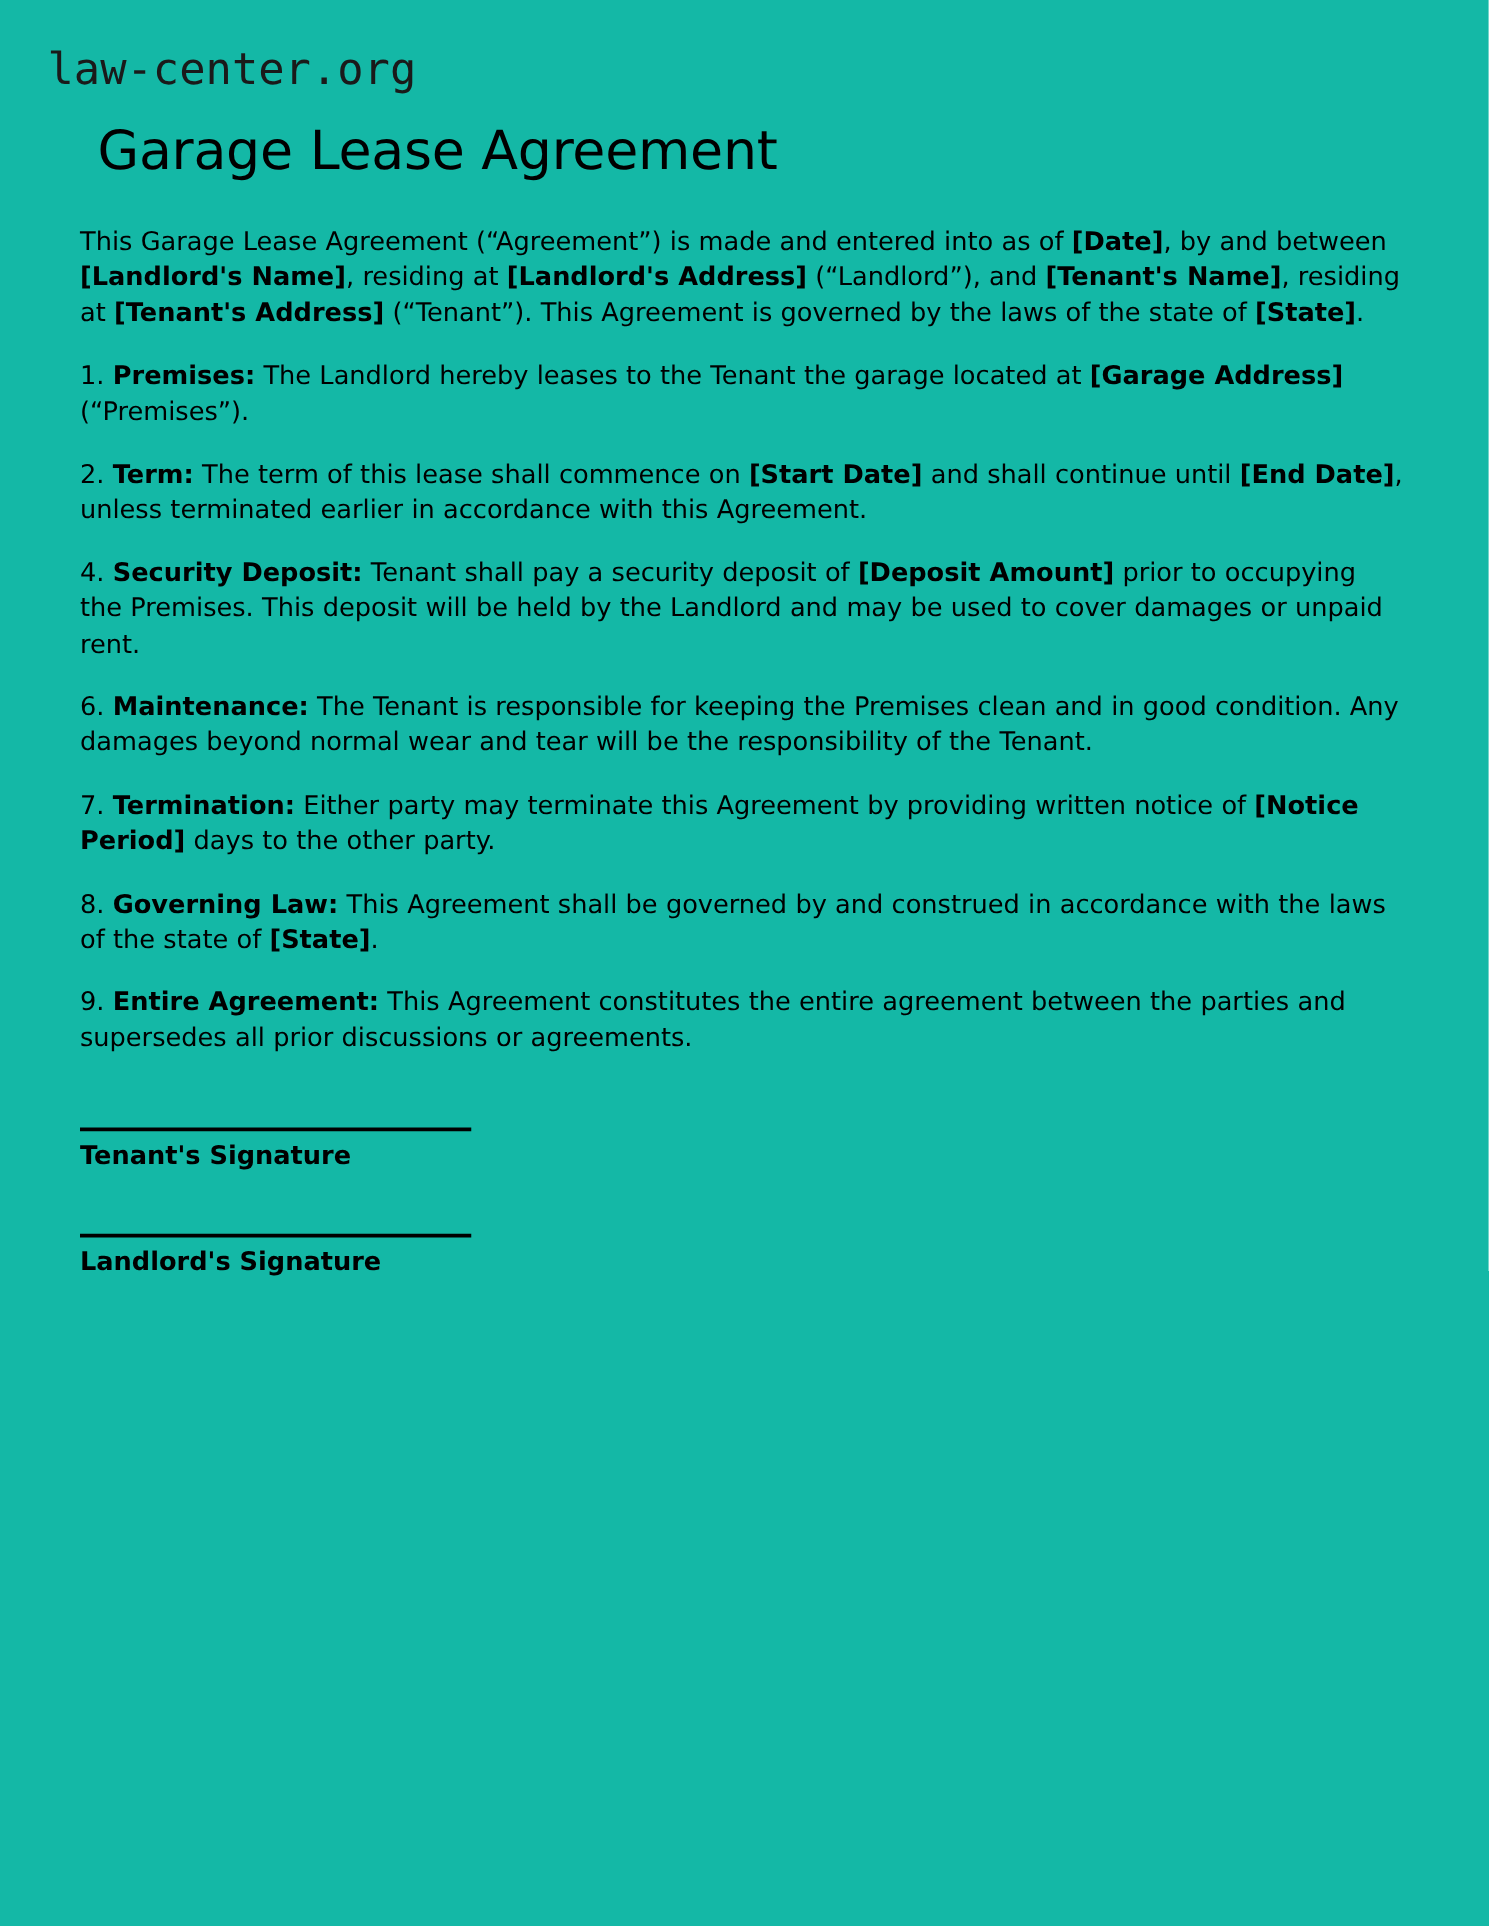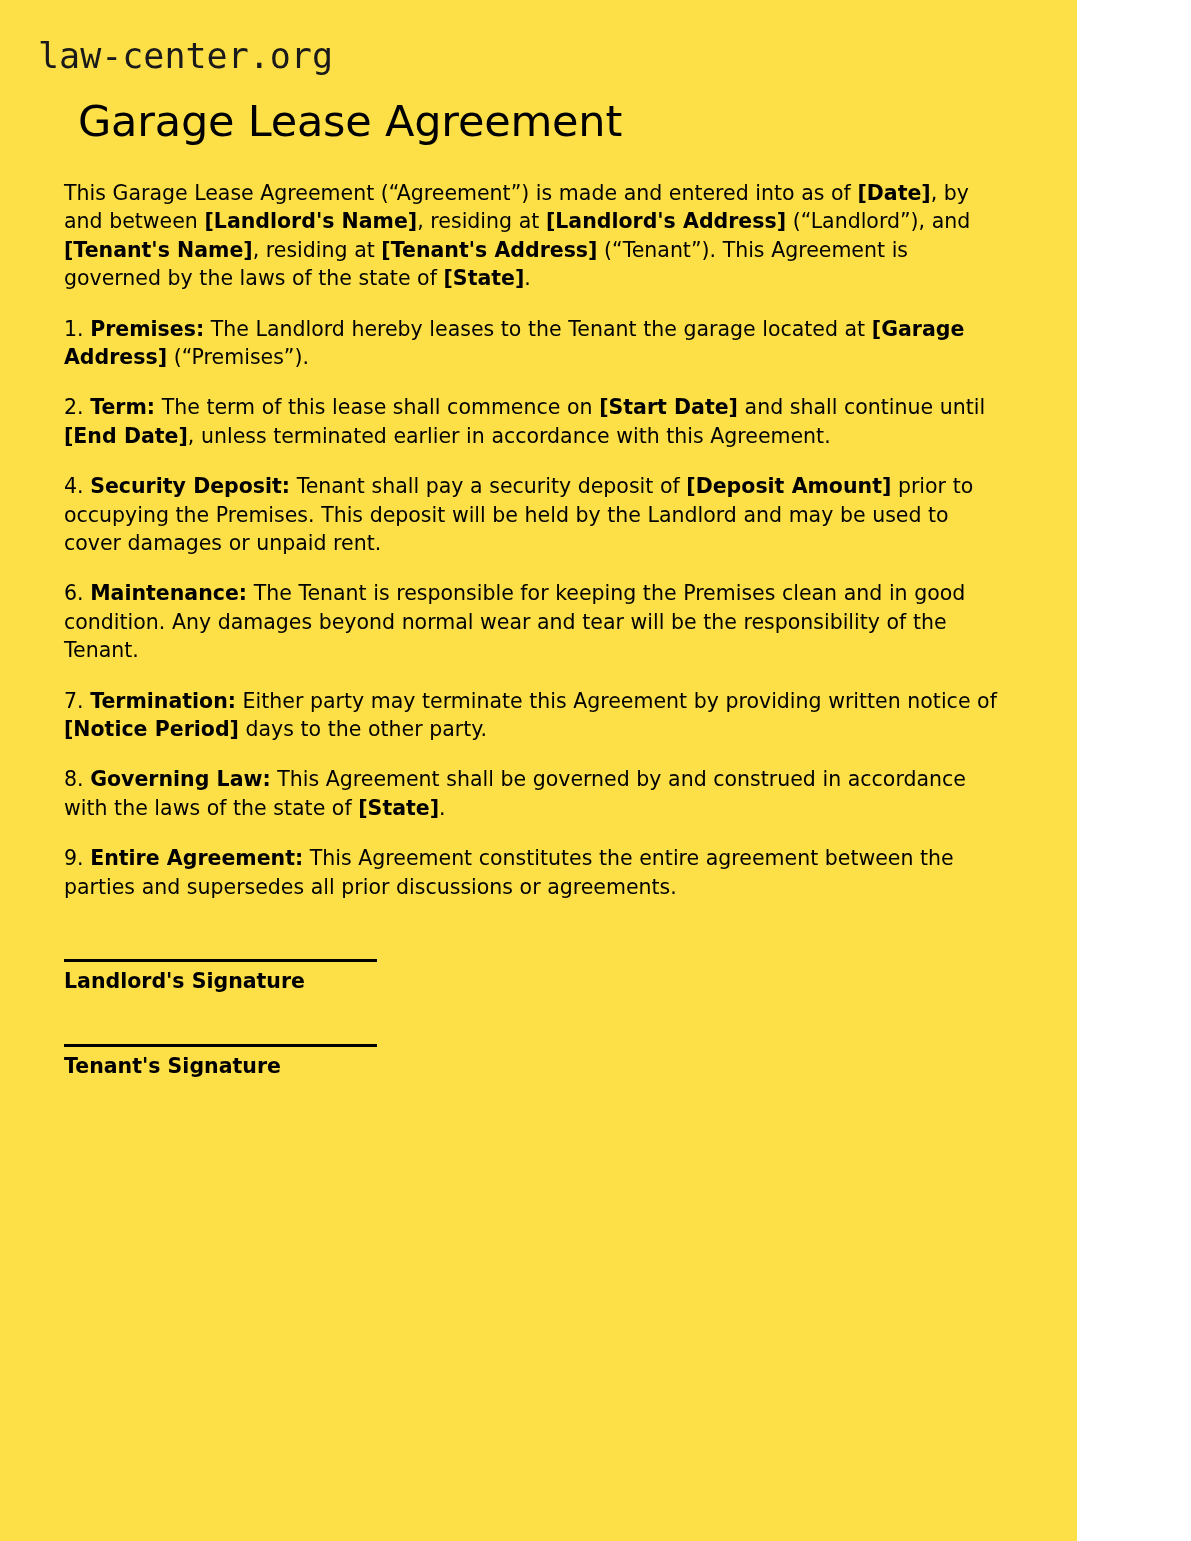--- a/index.html
+++ b/index.html
@@ -8,25 +8,25 @@
     background: #ffffff;
   }
   body {
     width: 1191px;
     min-height: 1541px;
     font-family: "DejaVu Sans", sans-serif;
     color: #000000;
     -webkit-font-smoothing: antialiased;
   }
   .page {
-    width: 1077px;
+    width: 1191px;
     min-height: 1541px;
     box-sizing: border-box;
     padding: 0;
-    background: #fde047;
+    background: #14b8a6;
     position: relative;
   }
   .site-name {
     font-family: "DejaVu Sans Mono", monospace;
     font-size: 35px;
     font-weight: 400;
     letter-spacing: 0px;
     color: #1a1a1a;
     margin: 0;
     padding: 36px 0 0 38px;
@@ -116,25 +116,25 @@
 
     <p class="clause"><span>9. </span><span class="b">Entire Agreement:</span><span> This Agreement constitutes the entire agreement between the parties and supersedes all prior discussions or agreements.</span></p>
 
 
   </div>
 
   <div class="sig-section">
 
     <div class="sig-block">
       <div class="sig-rule"></div>
-      <div class="sig-label">Landlord's Signature</div>
+      <div class="sig-label">Tenant's Signature</div>
     </div>
 
     <div class="sig-block">
       <div class="sig-rule"></div>
-      <div class="sig-label">Tenant's Signature</div>
+      <div class="sig-label">Landlord's Signature</div>
     </div>
 
   </div>
 
   <div class="tail-space"></div>
 
 </div>
 
 </body></html>

